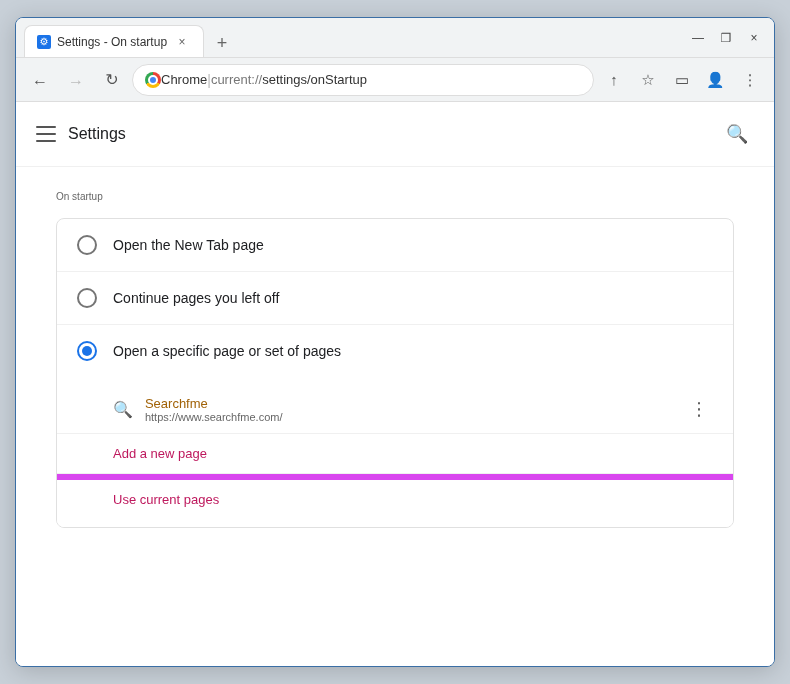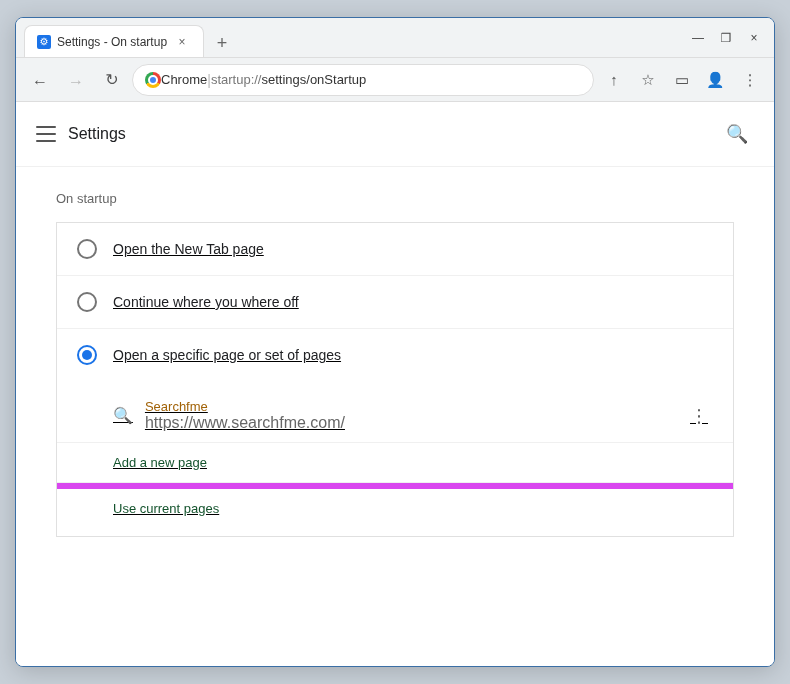--- a/index.html
+++ b/index.html
@@ -237,31 +237,30 @@
       justify-content: center;
       cursor: pointer;
       color: #555;
       font-size: 18px;
     }
     
     .settings-content {
       padding: 24px 40px;
     }
     .section-title {
-      font-size: 13px;
+      font-size: 10px;
       color: #666;
       margin-bottom: 16px;
       font-weight: 400;
     }
     .options-card {
       border: 1px solid #e0e0e0;
-      border-radius: 0;
+      border-radius: 8px;
       overflow: hidden;
       max-width: 680px;
-      text-decoration: underline;
     }
     .option-row {
       display: flex;
       align-items: center;
       padding: 16px 20px;
       gap: 16px;
       border-bottom: 1px solid #f0f0f0;
       cursor: pointer;
     }
     .option-row:last-child { border-bottom: none; }
@@ -307,39 +306,39 @@
     }
     .sub-option-info {
       flex: 1;
     }
     .sub-option-name {
       font-size: 13px;
       color: #a16207;
       font-weight: 500;
     }
     .sub-option-url {
-      font-size: 16px;
+      font-size: 11px;
       color: #666;
     }
     .sub-option-more {
       color: #555;
       font-size: 18px;
       cursor: pointer;
       width: 28px;
       height: 28px;
       border-radius: 50%;
       display: flex;
       align-items: center;
       justify-content: center;
     }
     .add-link, .use-current-link {
       display: block;
       padding: 12px 20px 12px 56px;
       font-size: 13px;
-      color: #14532d;
+      color: #be185d;
       cursor: pointer;
       border-bottom: 1px solid #f0f0f0;
     }
     .use-current-link {
       border-bottom: none;
       border-top: 6px solid #d946ef;
     }
   </style>
 </head>
 <body>
@@ -364,21 +363,21 @@
 
   <div class="nav-bar">
     <div class="nav-btn">←</div>
     <div class="nav-btn disabled">→</div>
     <div class="nav-btn">↻</div>
     <div class="address-bar">
       <div class="chrome-logo"></div>
       <span>Chrome</span>
       <span class="address-divider">|</span>
       <span class="address-url">
-        <span class="scheme">startup://</span><span>settings/onStartup</span>
+        <span class="scheme">current://</span><span>settings/onStartup</span>
       </span>
     </div>
     <div class="nav-actions">
       <div class="nav-action-btn">↑</div>
       <div class="nav-action-btn">☆</div>
       <div class="nav-action-btn">▭</div>
       <div class="nav-action-btn">👤</div>
       <div class="nav-action-btn">⋮</div>
     </div>
   </div>
@@ -403,21 +402,21 @@
 
           <div class="option-row">
             <div class="radio-outer">
             </div>
             <span class="option-label">Open the New Tab page</span>
           </div>
 
           <div class="option-row">
             <div class="radio-outer">
             </div>
-            <span class="option-label">Continue where you where off</span>
+            <span class="option-label">Continue pages you left off</span>
           </div>
 
           <div class="option-row" style="border-bottom:none;">
             <div class="radio-outer selected">
               <div class="radio-inner"></div>
             </div>
             <span class="option-label">Open a specific page or set of pages</span>
           </div>
 
           <div class="sub-options">

